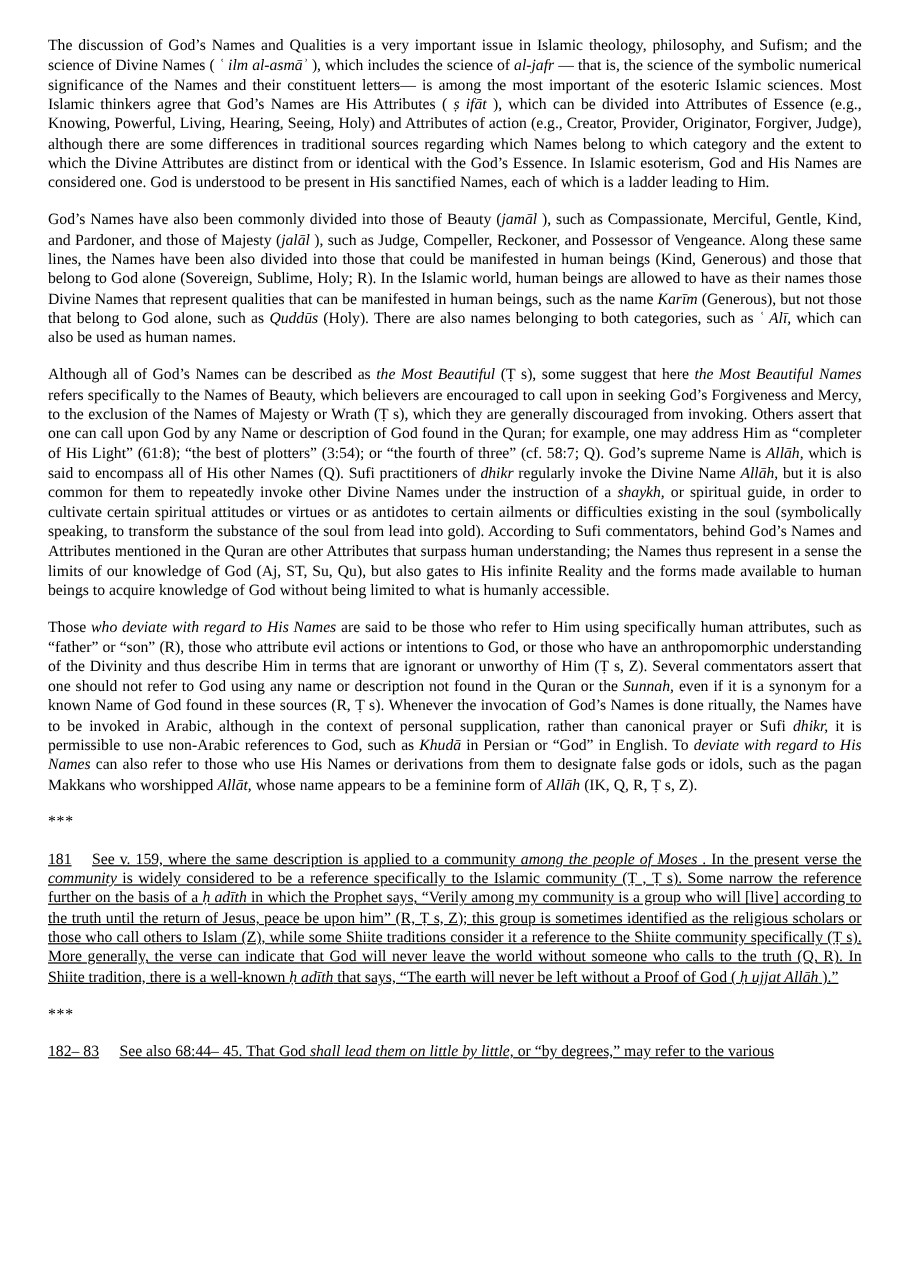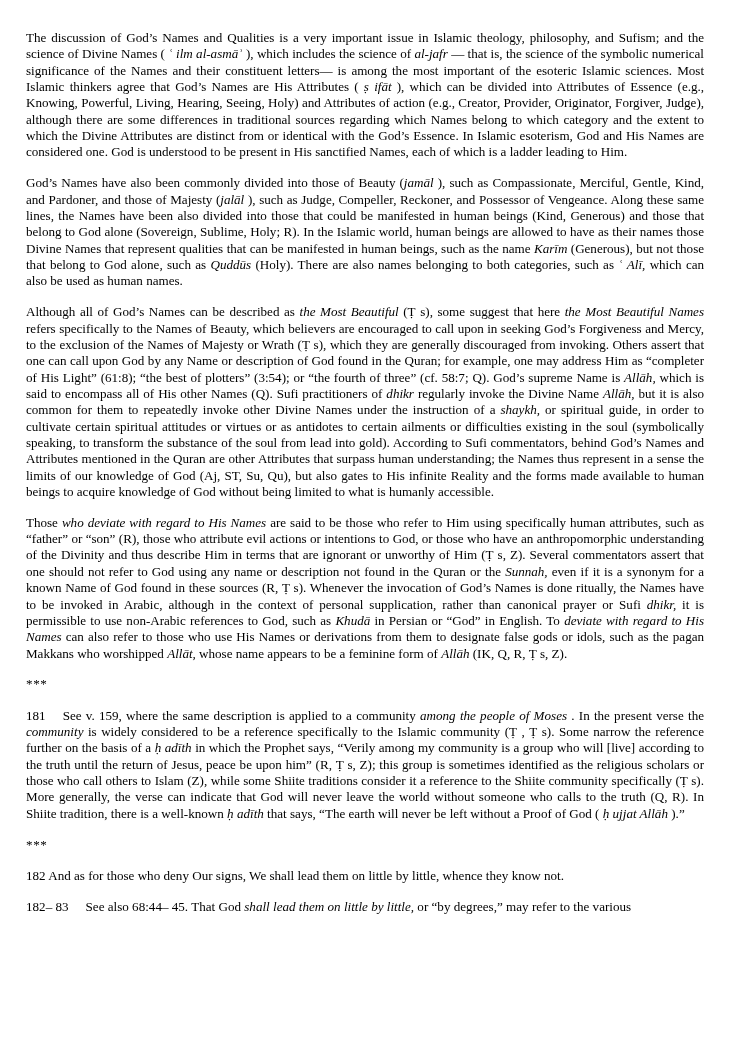--- a/index.html
+++ b/index.html
@@ -13,21 +13,21 @@
     color: #000000;
   }
   .page {
     position: relative;
     width: 749px;
     height: 1061px;
     margin: 0 auto;
     background: #ffffff;
     overflow: hidden;
     box-sizing: border-box;
-    padding: 30px 31px 0 26px;
+    padding: 30px 31px 0 40px;
   }
   .doc-body {
     width: 678px;
   }
   p.para {
     margin: 0 0 14.5px 0;
     font-size: 13.1px;
     line-height: 16.35px;
     text-align: justify;
     text-justify: inter-word;
@@ -50,20 +50,21 @@
     margin: 0 0 14.5px 0;
     font-size: 13.1px;
     line-height: 16.35px;
     text-align: justify;
   }
   .commentary {
     margin: 0 0 14.5px 0;
     font-size: 13.1px;
     line-height: 16.35px;
     text-align: justify;
+    text-decoration: underline;
   }
   .cnum {
     display: inline;
   }
   .cgap {
     display: inline-block;
     width: 17px;
   }
   i, .it {
     font-style: italic;
@@ -86,19 +87,18 @@
 
     <p class="para">Those <i>who deviate with regard to His Names</i> are said to be those who refer to Him using specifically human attributes, such as “father” or “son” (R), those who attribute evil actions or intentions to God, or those who have an anthropomorphic understanding of the Divinity and thus describe Him in terms that are ignorant or unworthy of Him (Ṭ s, Z). Several commentators assert that one should not refer to God using any name or description not found in the Quran or the <i>Sunnah,</i> even if it is a synonym for a known Name of God found in these sources (R, Ṭ s). Whenever the invocation of God’s Names is done ritually, the Names have to be invoked in Arabic, although in the context of personal supplication, rather than canonical prayer or Sufi <i>dhikr,</i> it is permissible to use non-Arabic references to God, such as <i>Khudā</i> in Persian or “God” in English. To <i>deviate with regard to His Names</i> can also refer to those who use His Names or derivations from them to designate false gods or idols, such as the pagan Makkans who worshipped <i>Allāt,</i> whose name appears to be a feminine form of <i>Allāh</i> (IK, Q, R, Ṭ s, Z).</p>
 
     <div class="sep sep-block">***</div>
 
 
     <p class="commentary"><span class="cnum">181</span><span class="cgap"></span>See v. 159, where the same description is applied to a community <i>among the people of Moses</i> . In the present verse the <i>community</i> is widely considered to be a reference specifically to the Islamic community (Ṭ , Ṭ s). Some narrow the reference further on the basis of a <i>ḥ adīth</i> in which the Prophet says, “Verily among my community is a group who will [live] according to the truth until the return of Jesus, peace be upon him” (R, Ṭ s, Z); this group is sometimes identified as the religious scholars or those who call others to Islam (Z), while some Shiite traditions consider it a reference to the Shiite community specifically (Ṭ s). More generally, the verse can indicate that God will never leave the world without someone who calls to the truth (Q, R). In Shiite tradition, there is a well-known <i>ḥ adīth</i> that says, “The earth will never be left without a Proof of God ( <i>ḥ ujjat Allāh</i> ).”</p>
 
     <div class="sep sep-block">***</div>
 
-    <p class="verse"><span class="cnum">182</span> <span>And as for those who deny Our signs, We shall lead them on little by little, whence they know not.</span></p>
 
 
     <p class="commentary"><span class="cnum">182– 83</span><span class="cgap"></span>See also 68:44– 45. That God <i>shall lead them on little by little,</i> or “by degrees,” may refer to the various</p>
 
   </div>
 </div>
 
 </body></html>

